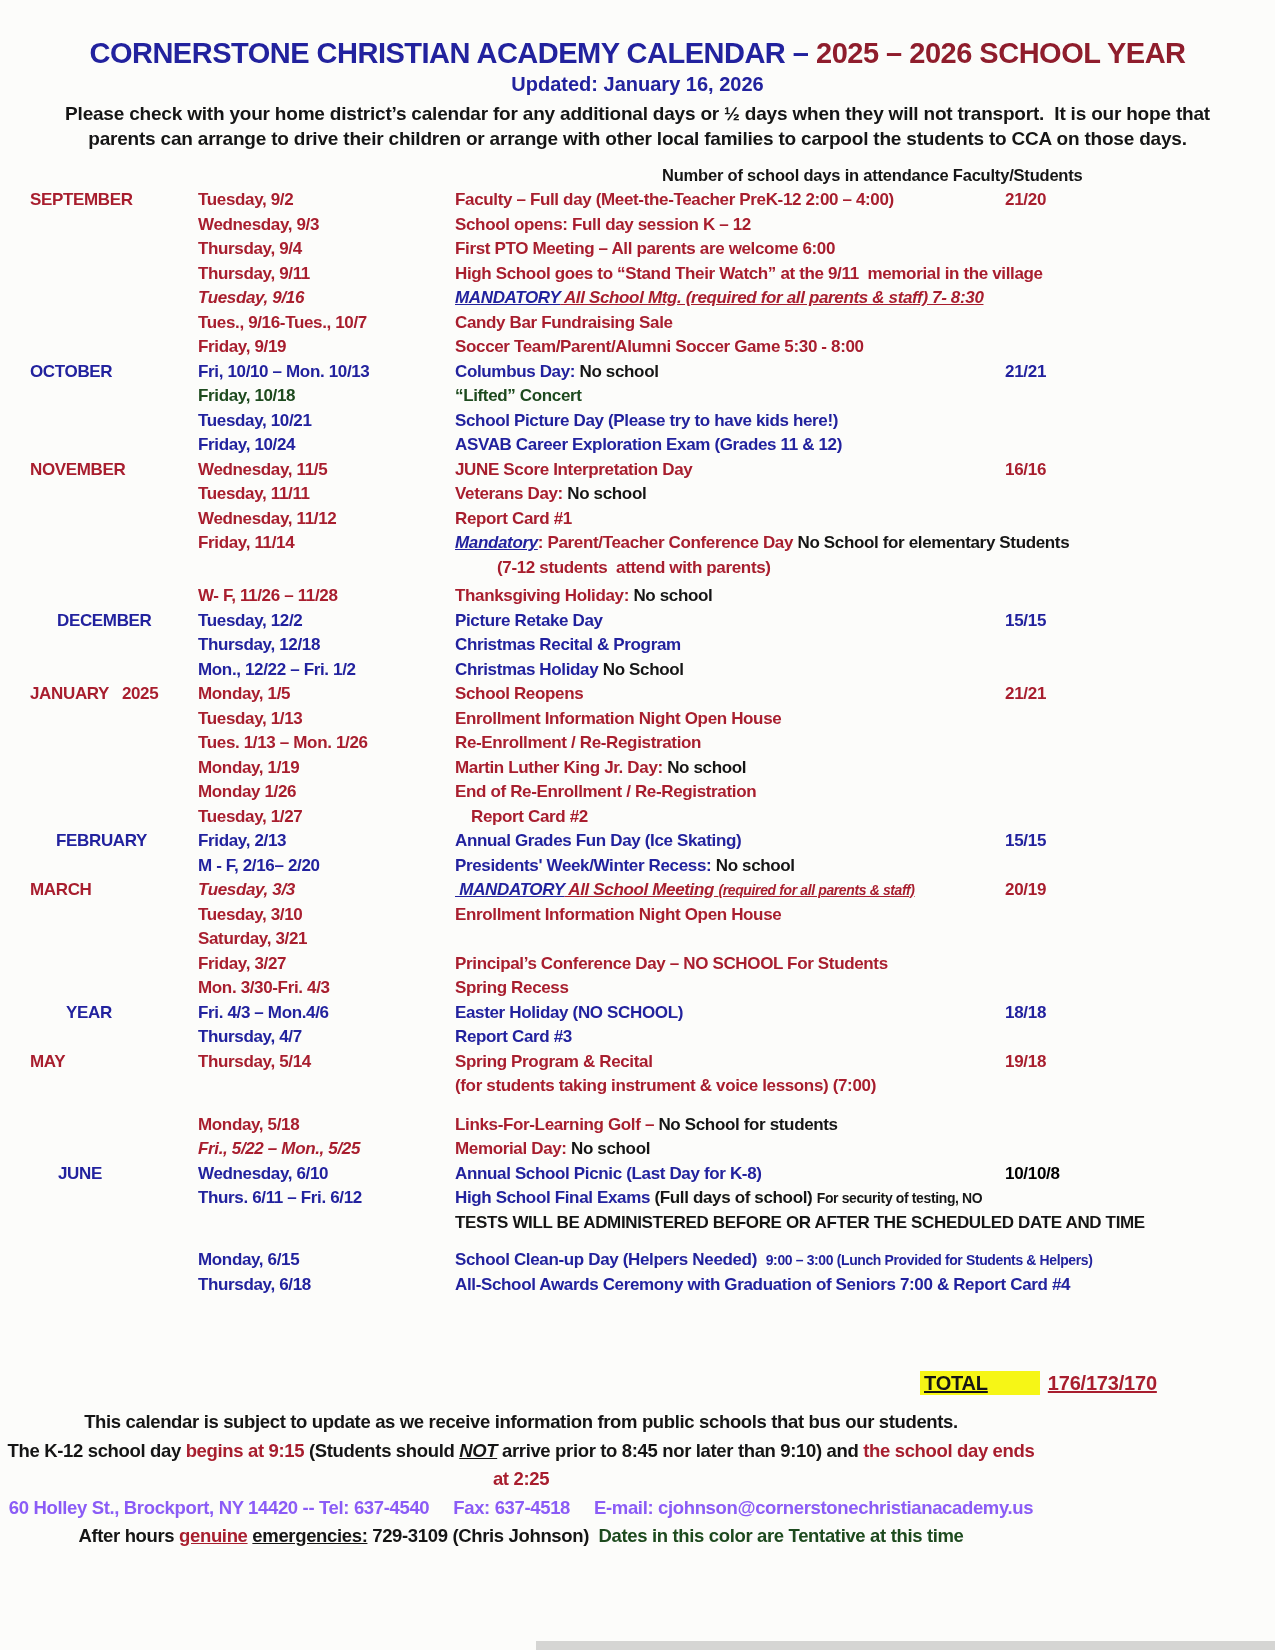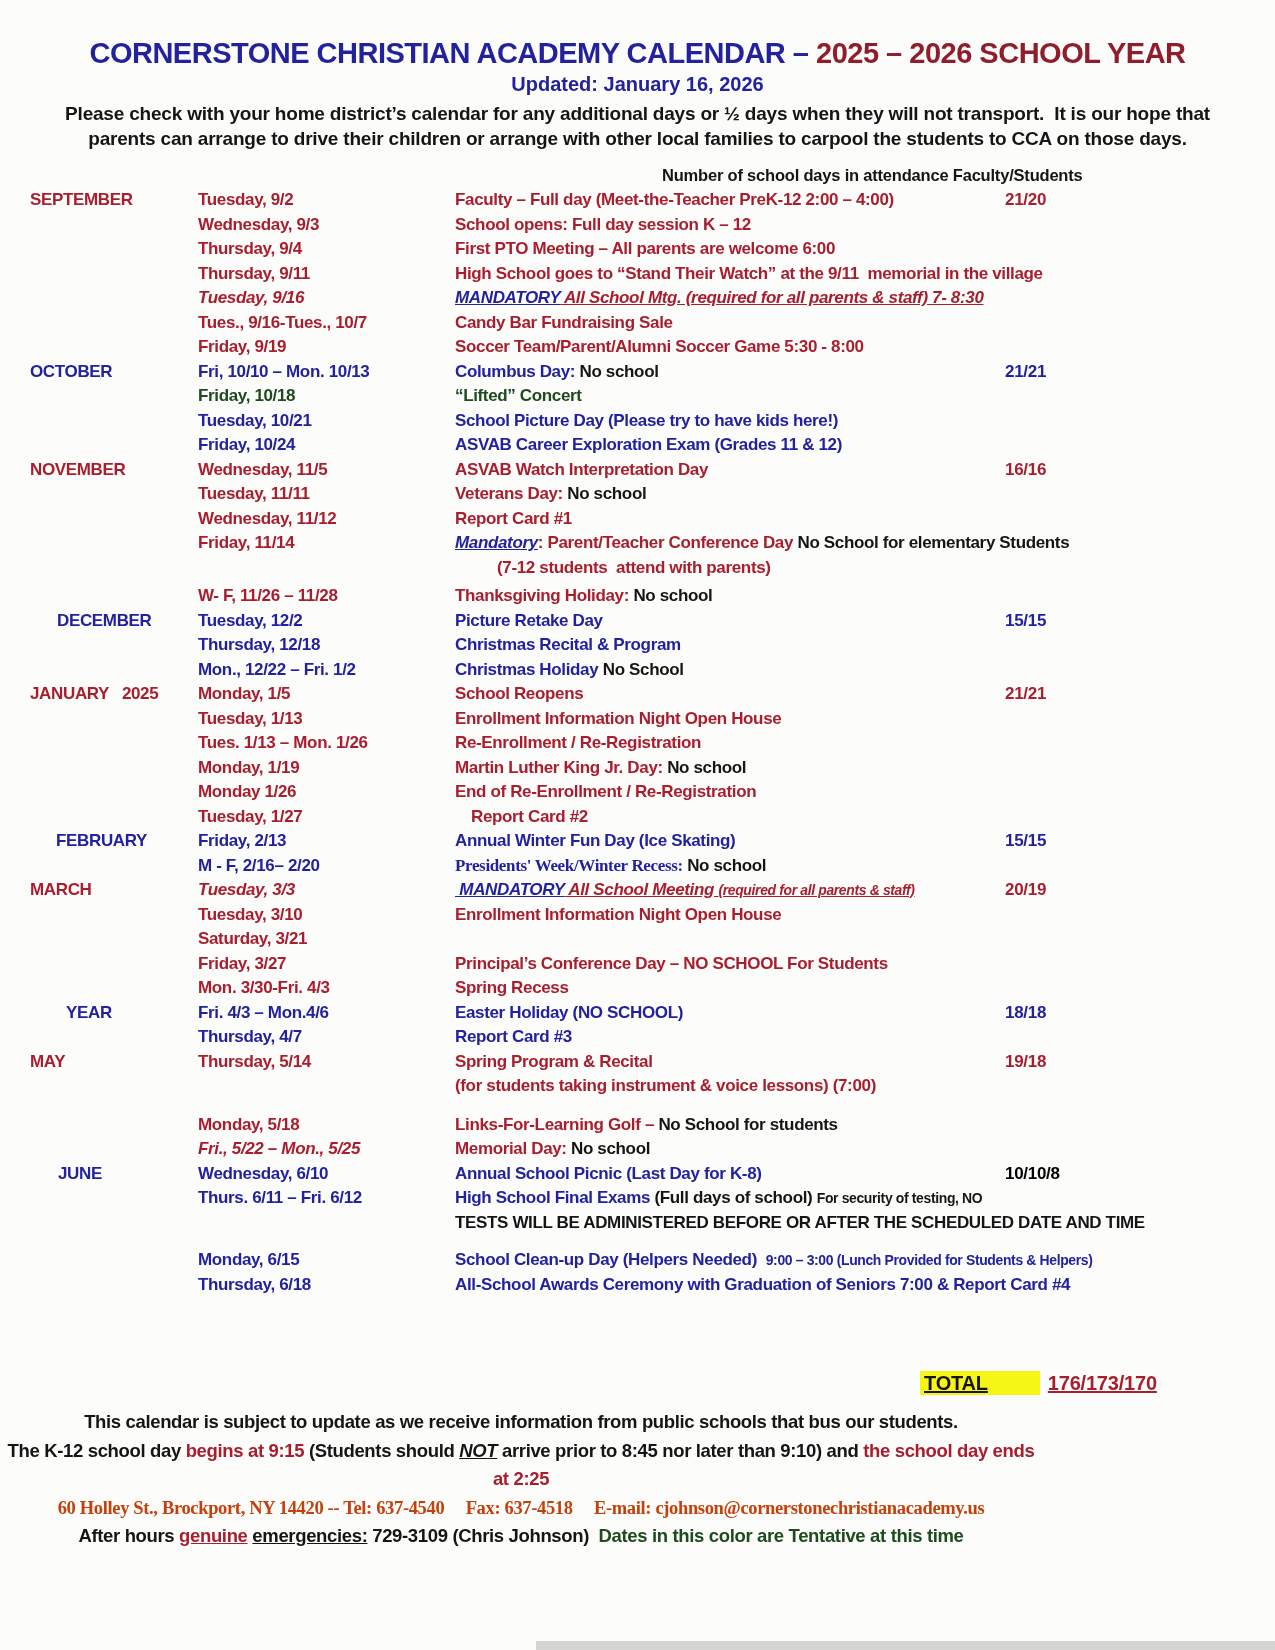--- a/index.html
+++ b/index.html
@@ -77,37 +77,37 @@
       <div class="row"><div class="cell"></div><div class="cell" style="color: rgb(168, 30, 46);">Wednesday, 9/3</div><div class="cell"><span style="color: rgb(168, 30, 46);">School opens: Full day session K – 12</span></div></div>
       <div class="row"><div class="cell"></div><div class="cell" style="color: rgb(168, 30, 46);">Thursday, 9/4</div><div class="cell"><span style="color: rgb(168, 30, 46);">First PTO Meeting – All parents are welcome 6:00</span></div></div>
       <div class="row"><div class="cell"></div><div class="cell" style="color: rgb(168, 30, 46);">Thursday, 9/11</div><div class="cell"><span style="color: rgb(168, 30, 46);">High School goes to “Stand Their Watch” at the 9/11  memorial in the village</span></div></div>
       <div class="row"><div class="cell"></div><div class="cell" style="color: rgb(168, 30, 46); font-style: italic;">Tuesday, 9/16</div><div class="cell"><span style="color: rgb(34, 34, 158); font-style: italic; text-decoration: underline;">MANDATORY</span><span style="color: rgb(168, 30, 46); font-style: italic; text-decoration: underline;"> All School Mtg. (required for all parents &amp; staff) 7- 8:30</span></div></div>
       <div class="row"><div class="cell"></div><div class="cell" style="color: rgb(168, 30, 46);">Tues., 9/16-Tues., 10/7</div><div class="cell"><span style="color: rgb(168, 30, 46);">Candy Bar Fundraising Sale</span></div></div>
       <div class="row"><div class="cell"></div><div class="cell" style="color: rgb(168, 30, 46);">Friday, 9/19</div><div class="cell"><span style="color: rgb(168, 30, 46);">Soccer Team/Parent/Alumni Soccer Game 5:30 - 8:00</span></div></div>
       <div class="row"><div class="cell" style="color: rgb(34, 34, 158);">OCTOBER</div><div class="cell" style="color: rgb(34, 34, 158);">Fri, 10/10 – Mon. 10/13</div><div class="cell"><span style="color: rgb(34, 34, 158);">Columbus Day:</span><span style="color: rgb(21, 21, 21);"> No school</span></div><div class="att" style="color: rgb(34, 34, 158);">21/21</div></div>
       <div class="row"><div class="cell"></div><div class="cell" style="color: rgb(29, 74, 30);">Friday, 10/18</div><div class="cell"><span style="color: rgb(29, 74, 30);">“Lifted” Concert</span></div></div>
       <div class="row"><div class="cell"></div><div class="cell" style="color: rgb(34, 34, 158);">Tuesday, 10/21</div><div class="cell"><span style="color: rgb(34, 34, 158);">School Picture Day (Please try to have kids here!)</span></div></div>
       <div class="row"><div class="cell"></div><div class="cell" style="color: rgb(34, 34, 158);">Friday, 10/24</div><div class="cell"><span style="color: rgb(34, 34, 158);">ASVAB Career Exploration Exam (Grades 11 &amp; 12)</span></div></div>
-      <div class="row"><div class="cell" style="color: rgb(168, 30, 46);">NOVEMBER</div><div class="cell" style="color: rgb(168, 30, 46);">Wednesday, 11/5</div><div class="cell"><span style="color: rgb(168, 30, 46);">ASVAB Watch Interpretation Day</span></div><div class="att" style="color: rgb(168, 30, 46);">16/16</div></div>
+      <div class="row"><div class="cell" style="color: rgb(168, 30, 46);">NOVEMBER</div><div class="cell" style="color: rgb(168, 30, 46);">Wednesday, 11/5</div><div class="cell"><span style="color: rgb(168, 30, 46);">JUNE Score Interpretation Day</span></div><div class="att" style="color: rgb(168, 30, 46);">16/16</div></div>
       <div class="row"><div class="cell"></div><div class="cell" style="color: rgb(168, 30, 46);">Tuesday, 11/11</div><div class="cell"><span style="color: rgb(168, 30, 46);">Veterans Day:</span><span style="color: rgb(21, 21, 21);"> No school</span></div></div>
       <div class="row"><div class="cell"></div><div class="cell" style="color: rgb(168, 30, 46);">Wednesday, 11/12</div><div class="cell"><span style="color: rgb(168, 30, 46);">Report Card #1</span></div></div>
       <div class="row"><div class="cell"></div><div class="cell" style="color: rgb(168, 30, 46);">Friday, 11/14</div><div class="cell"><span style="color: rgb(34, 34, 158); font-style: italic; text-decoration: underline;">Mandatory</span><span style="color: rgb(168, 30, 46);">: Parent/Teacher Conference Day </span><span style="color: rgb(21, 21, 21);">No School for elementary Students</span></div></div>
       <div class="row"><div class="cell"></div><div class="cell"></div><div class="cell" style="padding-left: 42px;"><span style="color: rgb(168, 30, 46);">(7-12 students  attend with parents)</span></div></div>
       <div class="row" style="margin-top: 4px;"><div class="cell"></div><div class="cell" style="color: rgb(168, 30, 46);">W- F, 11/26 – 11/28</div><div class="cell"><span style="color: rgb(168, 30, 46);">Thanksgiving Holiday:</span><span style="color: rgb(21, 21, 21);"> No school</span></div></div>
       <div class="row"><div class="cell" style="color: rgb(34, 34, 158); padding-left: 27px;">DECEMBER</div><div class="cell" style="color: rgb(34, 34, 158);">Tuesday, 12/2</div><div class="cell"><span style="color: rgb(34, 34, 158);">Picture Retake Day</span></div><div class="att" style="color: rgb(34, 34, 158);">15/15</div></div>
       <div class="row"><div class="cell"></div><div class="cell" style="color: rgb(34, 34, 158);">Thursday, 12/18</div><div class="cell"><span style="color: rgb(34, 34, 158);">Christmas Recital &amp; Program</span></div></div>
       <div class="row"><div class="cell"></div><div class="cell" style="color: rgb(34, 34, 158);">Mon., 12/22 – Fri. 1/2</div><div class="cell"><span style="color: rgb(34, 34, 158);">Christmas Holiday</span><span style="color: rgb(21, 21, 21);"> No School</span></div></div>
       <div class="row"><div class="cell" style="color: rgb(168, 30, 46);">JANUARY   2025</div><div class="cell" style="color: rgb(168, 30, 46);">Monday, 1/5</div><div class="cell"><span style="color: rgb(168, 30, 46);">School Reopens</span></div><div class="att" style="color: rgb(168, 30, 46);">21/21</div></div>
       <div class="row"><div class="cell"></div><div class="cell" style="color: rgb(168, 30, 46);">Tuesday, 1/13</div><div class="cell"><span style="color: rgb(168, 30, 46);">Enrollment Information Night Open House</span></div></div>
       <div class="row"><div class="cell"></div><div class="cell" style="color: rgb(168, 30, 46);">Tues. 1/13 – Mon. 1/26</div><div class="cell"><span style="color: rgb(168, 30, 46);">Re-Enrollment / Re-Registration</span></div></div>
       <div class="row"><div class="cell"></div><div class="cell" style="color: rgb(168, 30, 46);">Monday, 1/19</div><div class="cell"><span style="color: rgb(168, 30, 46);">Martin Luther King Jr. Day:</span><span style="color: rgb(21, 21, 21);"> No school</span></div></div>
       <div class="row"><div class="cell"></div><div class="cell" style="color: rgb(168, 30, 46);">Monday 1/26</div><div class="cell"><span style="color: rgb(168, 30, 46);">End of Re-Enrollment / Re-Registration</span></div></div>
       <div class="row"><div class="cell"></div><div class="cell" style="color: rgb(168, 30, 46);">Tuesday, 1/27</div><div class="cell"><span style="color: rgb(168, 30, 46); margin-left: 16px;">Report Card #2</span></div></div>
-      <div class="row"><div class="cell" style="color: rgb(34, 34, 158); padding-left: 26px;">FEBRUARY</div><div class="cell" style="color: rgb(34, 34, 158);">Friday, 2/13</div><div class="cell"><span style="color: rgb(34, 34, 158);">Annual Winter Fun Day (Ice Skating)</span></div><div class="att" style="color: rgb(34, 34, 158);">15/15</div></div>
-      <div class="row"><div class="cell"></div><div class="cell" style="color: rgb(34, 34, 158);">M - F, 2/16– 2/20</div><div class="cell"><span style="color: rgb(34, 34, 158); font-family: Liberation Serif, serif;">Presidents' Week/Winter Recess:</span><span style="color: rgb(21, 21, 21);"> No school</span></div></div>
+      <div class="row"><div class="cell" style="color: rgb(34, 34, 158); padding-left: 26px;">FEBRUARY</div><div class="cell" style="color: rgb(34, 34, 158);">Friday, 2/13</div><div class="cell"><span style="color: rgb(34, 34, 158);">Annual Grades Fun Day (Ice Skating)</span></div><div class="att" style="color: rgb(34, 34, 158);">15/15</div></div>
+      <div class="row"><div class="cell"></div><div class="cell" style="color: rgb(34, 34, 158);">M - F, 2/16– 2/20</div><div class="cell"><span style="color: rgb(34, 34, 158);">Presidents' Week/Winter Recess:</span><span style="color: rgb(21, 21, 21);"> No school</span></div></div>
       <div class="row"><div class="cell" style="color: rgb(168, 30, 46);">MARCH</div><div class="cell" style="color: rgb(168, 30, 46); font-style: italic;">Tuesday, 3/3</div><div class="cell"><span style="color: rgb(34, 34, 158); font-style: italic; text-decoration: underline;"> MANDATORY</span><span style="color: rgb(168, 30, 46); font-style: italic; text-decoration: underline;"> All School Meeting </span><span style="color: rgb(168, 30, 46); font-style: italic; text-decoration: underline; font-size: 0.82em;">(required for all parents &amp; staff)</span></div><div class="att" style="color: rgb(168, 30, 46);">20/19</div></div>
       <div class="row"><div class="cell"></div><div class="cell" style="color: rgb(168, 30, 46);">Tuesday, 3/10</div><div class="cell"><span style="color: rgb(168, 30, 46);">Enrollment Information Night Open House</span></div></div>
       <div class="row"><div class="cell"></div><div class="cell" style="color: rgb(168, 30, 46);">Saturday, 3/21</div></div>
       <div class="row"><div class="cell"></div><div class="cell" style="color: rgb(168, 30, 46);">Friday, 3/27</div><div class="cell"><span style="color: rgb(168, 30, 46);">Principal’s Conference Day – NO SCHOOL For Students</span></div></div>
       <div class="row"><div class="cell"></div><div class="cell" style="color: rgb(168, 30, 46);">Mon. 3/30-Fri. 4/3</div><div class="cell"><span style="color: rgb(168, 30, 46);">Spring Recess</span></div></div>
       <div class="row"><div class="cell" style="color: rgb(34, 34, 158); padding-left: 36px;">YEAR</div><div class="cell" style="color: rgb(34, 34, 158);">Fri. 4/3 – Mon.4/6</div><div class="cell"><span style="color: rgb(34, 34, 158);">Easter Holiday (NO SCHOOL)</span></div><div class="att" style="color: rgb(34, 34, 158); text-align: right;">18/18</div></div>
       <div class="row"><div class="cell"></div><div class="cell" style="color: rgb(34, 34, 158);">Thursday, 4/7</div><div class="cell"><span style="color: rgb(34, 34, 158);">Report Card #3</span></div></div>
       <div class="row"><div class="cell" style="color: rgb(168, 30, 46);">MAY</div><div class="cell" style="color: rgb(168, 30, 46);">Thursday, 5/14</div><div class="cell"><span style="color: rgb(168, 30, 46);">Spring Program &amp; Recital</span></div><div class="att" style="color: rgb(168, 30, 46);">19/18</div></div>
       <div class="row"><div class="cell"></div><div class="cell"></div><div class="cell"><span style="color: rgb(168, 30, 46);">(for students taking instrument &amp; voice lessons) (7:00)</span></div></div>
       <div class="row" style="margin-top: 14px;"><div class="cell"></div><div class="cell" style="color: rgb(168, 30, 46);">Monday, 5/18</div><div class="cell"><span style="color: rgb(168, 30, 46);">Links-For-Learning Golf – </span><span style="color: rgb(21, 21, 21);">No School for students</span></div></div>
@@ -119,18 +119,18 @@
       <div class="row"><div class="cell"></div><div class="cell" style="color: rgb(34, 34, 158);">Thursday, 6/18</div><div class="cell"><span style="color: rgb(34, 34, 158);">All-School Awards Ceremony with Graduation of Seniors 7:00 &amp; Report Card #4</span></div></div>
     </div>
 
   <div class="total-row">
     <span class="total-label">TOTAL</span><span class="total-value">176/173/170</span>
   </div>
 
   <div id="footer">
       <div class="footer-line"><span style="color: rgb(21, 21, 21);">This calendar is subject to update as we receive information from public schools that bus our students.</span></div>
       <div class="footer-line"><span style="color: rgb(21, 21, 21);">The K-12 school day </span><span style="color: rgb(168, 30, 46);">begins at 9:15</span><span style="color: rgb(21, 21, 21);"> (Students should </span><span style="color: rgb(21, 21, 21); font-style: italic; text-decoration: underline;">NOT</span><span style="color: rgb(21, 21, 21);"> arrive prior to 8:45 nor later than 9:10) and </span><span style="color: rgb(168, 30, 46);">the school day ends at 2:25</span></div>
-      <div class="footer-line"><span style="color: #c2410c; font-family: Liberation Serif, serif;">60 Holley St., Brockport, NY 14420 -- Tel: 637-4540     Fax: 637-4518     E-mail: cjohnson@cornerstonechristianacademy.us</span></div>
+      <div class="footer-line"><span style="color: #8b5cf6;">60 Holley St., Brockport, NY 14420 -- Tel: 637-4540     Fax: 637-4518     E-mail: cjohnson@cornerstonechristianacademy.us</span></div>
       <div class="footer-line"><span style="color: rgb(21, 21, 21);">After hours </span><span style="color: rgb(168, 30, 46); text-decoration: underline;">genuine</span><span style="color: rgb(21, 21, 21);"> </span><span style="color: rgb(21, 21, 21); text-decoration: underline;">emergencies:</span><span style="color: rgb(21, 21, 21);"> 729-3109 (Chris Johnson)  </span><span style="color: rgb(29, 74, 30);">Dates in this color are Tentative at this time</span></div>
     </div>
 
   <div class="scan-edge"></div>
 </div>
 
 </body></html>

